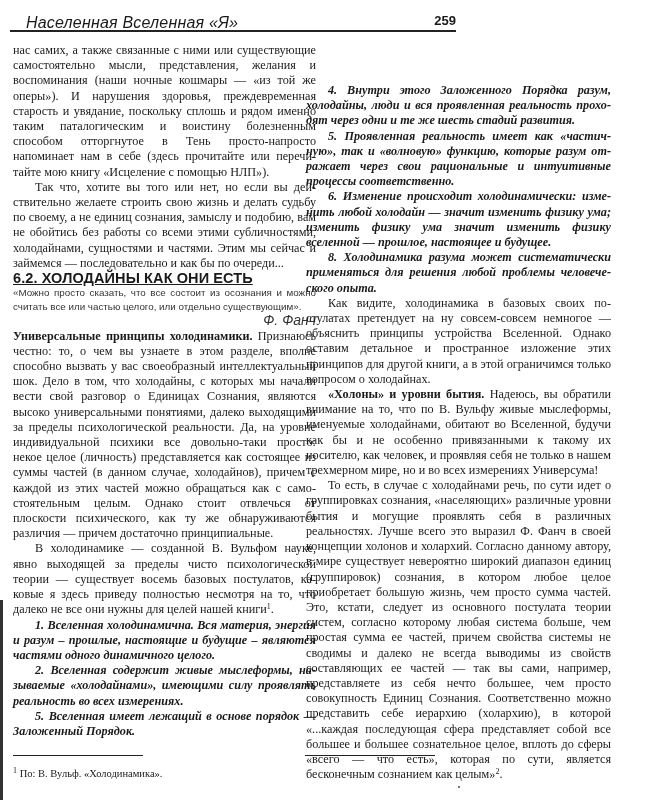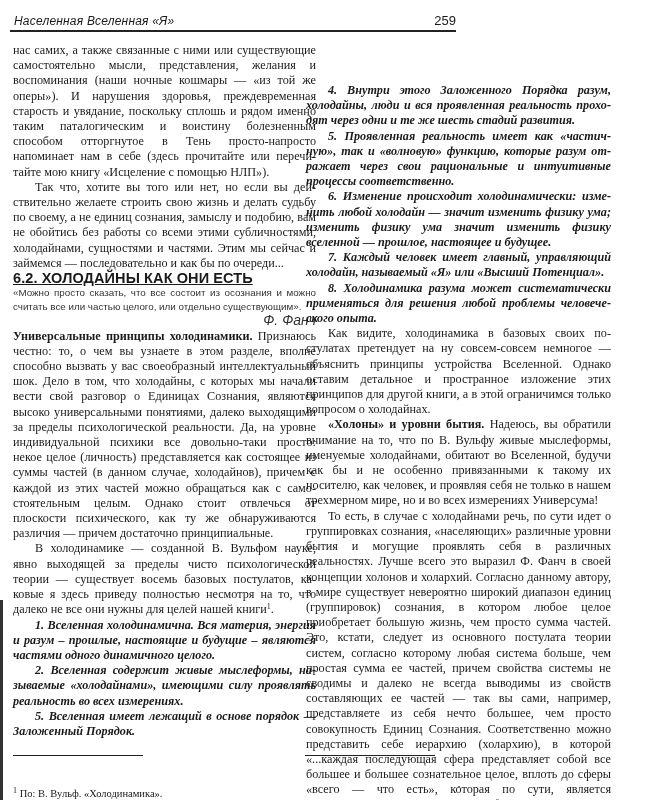--- a/index.html
+++ b/index.html
@@ -2,45 +2,45 @@
 <html><head>
 <meta charset="utf-8">
 <style>
   html, body { margin: 0; padding: 0; background: #ffffff; }
   body { width: 650px; height: 800px; overflow: hidden; position: relative;
          font-family: "Liberation Serif", "DejaVu Serif", serif; color: #1a1a1a; }
   .page { position: absolute; left: 0; top: 0; width: 650px; height: 800px; }
   .left-edge { position: absolute; left: 0; top: 600px; width: 3px; height: 200px; background: #333; }
   .running-head { position: absolute; left: 10px; top: 12px; width: 446px; height: 18px;
                   border-bottom: 2px solid #222; }
-  .running-title { position: absolute; left: 4px; top: 2px; font-family: "Liberation Sans", sans-serif;
-                   font-style: italic; font-size: 12px; letter-spacing: 0.2px; }
+  .running-title { position: absolute; left: 16px; top: 2px; font-family: "Liberation Sans", sans-serif;
+                   font-style: italic; font-size: 16px; letter-spacing: 0.2px; }
   .page-number { position: absolute; right: 0; top: 1px; font-family: "Liberation Sans", sans-serif;
-                 font-weight: normal; font-size: 13px; margin-left: 25px; }
+                 font-weight: bold; font-size: 13px; margin-left: 25px; }
   .col { position: absolute; top: 43px; width: 303px; font-size: 12.2px; line-height: 15.2px;
          text-align: justify; hyphens: manual; }
   .col.left { left: 13px; }
   .col.right { left: 306px; width: 305px; margin-top: 40px; }
   .col p { margin: 0; text-indent: 22px; }
   .col p.noindent { text-indent: 0; }
   .bi { font-weight: bold; font-style: italic; }
   .b { font-weight: bold; }
   .i { }
   .heading { font-family: "Liberation Sans", sans-serif; font-weight: bold; font-size: 14.5px;
              margin: 17px 0 9px 0; text-indent: 0 !important; letter-spacing: 0.1px; text-decoration: underline; }
   .epigraph { margin: 0 0 0 32px; font-family: "Liberation Sans", sans-serif; font-size: 9.8px;
               line-height: 13.6px; text-indent: 0 !important; color: #333; text-align: justify; }
   .epigraph-author { text-align: right; font-style: italic; font-size: 14px;
                      font-family: "Liberation Sans", sans-serif; margin: 8px 0 8px 0; color: #333; }
   sup { font-size: 8px; line-height: 0; vertical-align: 4px; }
   .fn-rule { position: absolute; top: 755px; height: 0; border-top: 1px solid #222; width: 130px; }
   .fn-rule.left { left: 13px; }
   .fn-rule.right { left: 305px; }
   .footnote { position: absolute; top: 768px; font-size: 10.5px; line-height: 12px; }
-  .footnote.left { left: 13px; margin-top: 20px; }
+  .footnote.left { left: 13px; }
   .footnote.right { left: 305px; }
   .speck { position: absolute; left: 458px; top: 786px; width: 2px; height: 2px; background: #777; }
 </style>
 </head>
 <body>
 
 <div class="page">
   <div class="left-edge"></div>
 
   <div class="running-head">
@@ -58,21 +58,20 @@
     <p><span>В холодинамике — созданной В. Вульфом науке, явно выходящей за пределы чисто психологической теории — существует восемь базовых постулатов, ка­ковые я здесь приведу полностью несмотря на то, что далеко не все они нужны для целей нашей книги</span><sup>1</sup><span>.</span></p>
     <p class="bi">1. Вселенная холодинамична. Вся материя, энер­гия и разум – прошлые, настоящие и будущие – явля­ются частями одного динамичного целого.</p>
     <p class="bi">2. Вселенная содержит живые мыслеформы, на­зываемые «холодайнами», имеющими силу проявлять реальность во всех измерениях.</p>
     <p class="bi">5. Вселенная имеет лежащий в основе порядок — Заложенный Порядок.</p>
   </div>
 
   <div class="col right">
     <p class="bi">4. Внутри этого Заложенного Порядка разум, холодайны, люди и вся проявленная реальность прохо­дят через одни и те же шесть стадий развития.</p>
     <p class="bi">5. Проявленная реальность имеет как «частич­ную», так и «волновую» функцию, которые разум от­ражает через свои рациональные и интуитивные процессы соответственно.</p>
     <p class="bi">6. Изменение происходит холодинамически: изме­нить любой холодайн — значит изменить физику ума; изменить физику ума значит изменить физику вселенной — прошлое, настоящее и будущее.</p>
-    <p class="bi">7. Каждый человек имеет главный, управляющий холодайн, называемый «Я» или «Высший Потенциал».</p>
     <p class="bi">8. Холодинамика разума может систематически применяться для решения любой проблемы человече­ского опыта.</p>
     <p>Как видите, холодинамика в базовых своих по­стулатах претендует на ну совсем-совсем немногое — объяснить принципы устройства Вселенной. Од­нако оставим детальное и пространное изложение этих принципов для другой книги, а в этой ограни­чимся только вопросом о холодайнах.</p>
     <p><span class="b">«Холоны» и уровни бытия.</span><span> Надеюсь, вы обрати­ли внимание на то, что по В. Вульфу живые мысле­формы, именуемые холодайнами, обитают во Все­ленной, будучи как бы и не особенно привязанными к такому их носителю, как человек, и проявляя себя не только в нашем трехмерном мире, но и во всех из­мерениях Универсума!</span></p>
     <p><span>То есть, в случае с холодайнами речь, по сути идет о </span><span class="i">группировках сознания</span><span>, «населяющих» различные уровни бытия и могущие проявлять себя в различных реальностях. Лучше всего это выразил Ф. Фанч в сво­ей концепции холонов и холархий. Согласно данному автору, в мире существует невероятно широкий диа­пазон единиц (группировок) сознания, в котором лю­бое целое приобретает большую жизнь, чем просто сумма частей. Это, кстати, следует из основного по­стулата теории систем, согласно которому любая система больше, чем простая сумма ее частей, при­чем свойства системы не сводимы и далеко не всегда выводимы из свойств составляющих ее частей –– так вы сами, например, представляете из себя нечто большее, чем просто совокупность Единиц Созна­ния. Соответственно можно представить себе иерар­хию (холархию), в которой «...каждая последующая сфера представляет собой все большее и большее сознательное целое, вплоть до сферы «всего — что есть», которая по сути, является бесконечным созна­нием как целым»</span><sup>2</sup><span>.</span></p>
   </div>
 
   <div class="fn-rule left"></div>
   <div class="fn-rule right"></div>
 
   <div class="footnote left"><sup>1</sup><span> По: В. Вульф. «Холодинамика».</span></div>

